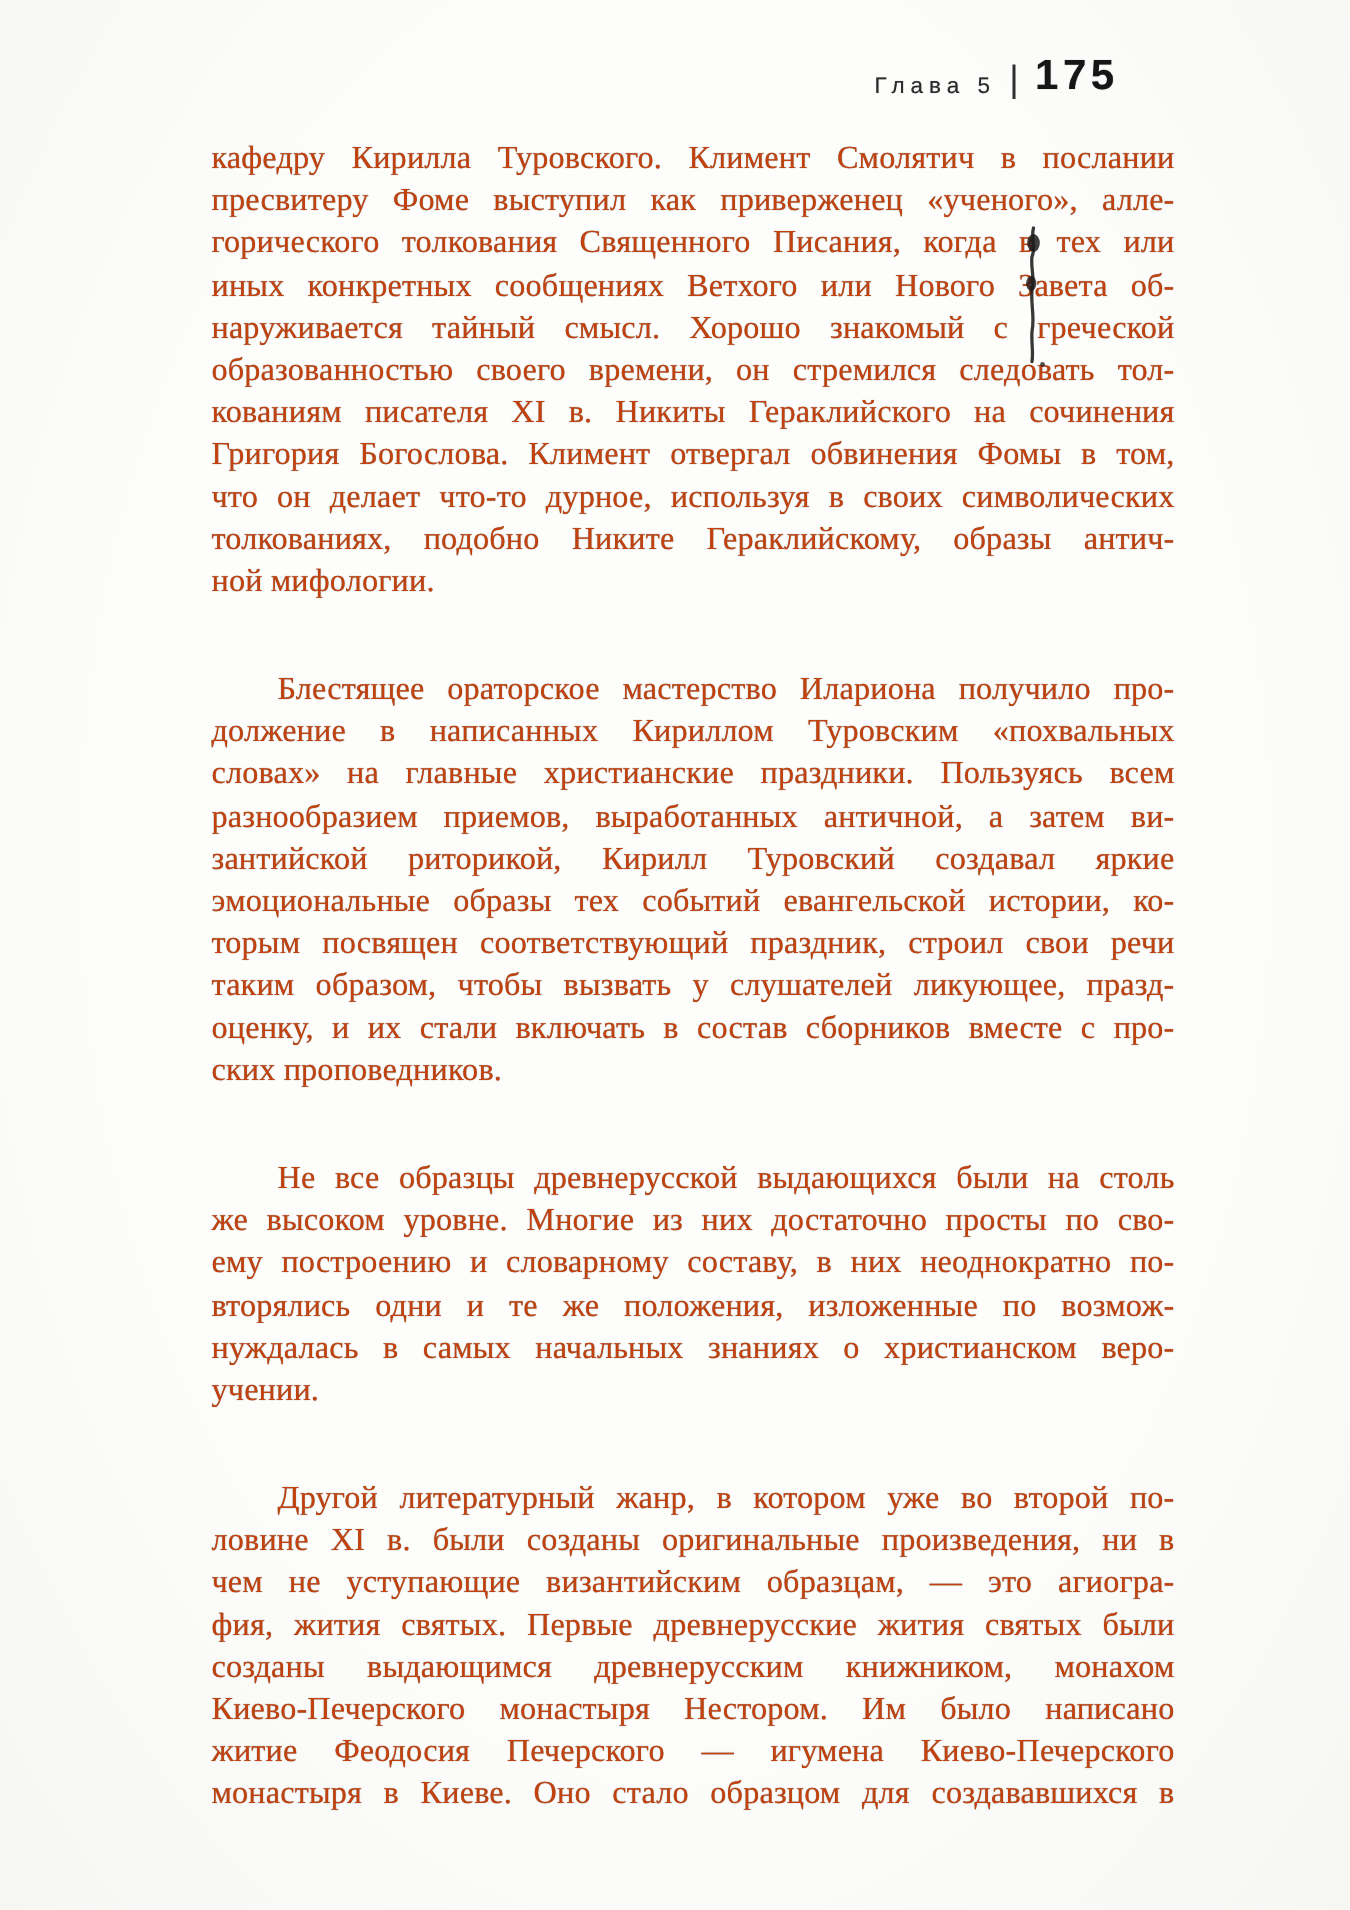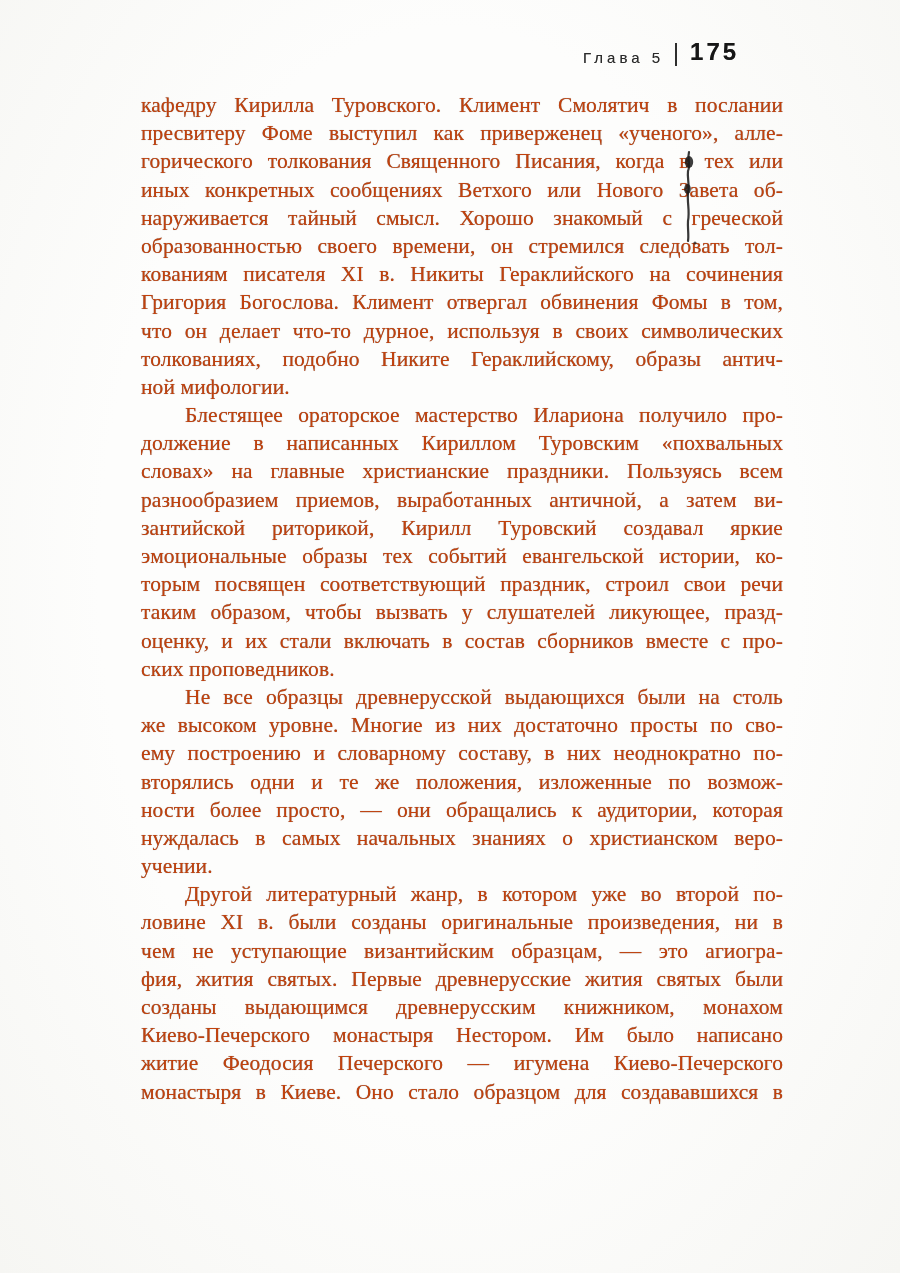--- a/index.html
+++ b/index.html
@@ -39,21 +39,21 @@
     text-shadow: 0 0 0.6px rgba(0,0,0,0.45);
   }
   .head-divider {
     display: inline-block;
     width: 2px;
     height: 23px;
     background: #2e2e2e;
     margin: 0 13px 0 11px;
   }
   .page-number {
-    font-size: 24px;
+    font-size: 28px;
     font-weight: bold;
     letter-spacing: 3px;
     color: #161616;
     text-shadow: 0 0 0.6px rgba(0,0,0,0.5);
   }
 
   
   .text-block {
     position: absolute;
     left: 141px;
@@ -70,20 +70,21 @@
     white-space: nowrap; 
     text-shadow: 0 0 0.7px rgba(10,10,10,0.55);
     letter-spacing: 0.1px;
   }
   .line.last {
     text-align: right;
     text-align-last: left;
   }
   .line.indent {
     text-indent: 44px;
+    margin-top: 44px;
   }
 
   
   .ink-mark {
     position: absolute;
     left: 679px;
     top: 149px;
     width: 26px;
     height: 98px;
     pointer-events: none;
@@ -119,21 +120,20 @@
       <div class="line">зантийской риторикой, Кирилл Туровский создавал яркие</div>
       <div class="line">эмоциональные образы тех событий евангельской истории, ко-</div>
       <div class="line">торым посвящен соответствующий праздник, строил свои речи</div>
       <div class="line">таким образом, чтобы вызвать у слушателей ликующее, празд-</div>
       <div class="line">оценку, и их стали включать в состав сборников вместе с про-</div>
       <div class="line last">ских проповедников.</div>
       <div class="line indent">Не все образцы древнерусской выдающихся были на столь</div>
       <div class="line">же высоком уровне. Многие из них достаточно просты по сво-</div>
       <div class="line">ему построению и словарному составу, в них неоднократно по-</div>
       <div class="line">вторялись одни и те же положения, изложенные по возмож-</div>
-      <div class="line">ности более просто, — они обращались к аудитории, которая</div>
       <div class="line">нуждалась в самых начальных знаниях о христианском веро-</div>
       <div class="line last">учении.</div>
       <div class="line indent">Другой литературный жанр, в котором уже во второй по-</div>
       <div class="line">ловине XI в. были созданы оригинальные произведения, ни в</div>
       <div class="line">чем не уступающие византийским образцам, — это агиогра-</div>
       <div class="line">фия, жития святых. Первые древнерусские жития святых были</div>
       <div class="line">созданы выдающимся древнерусским книжником, монахом</div>
       <div class="line">Киево-Печерского монастыря Нестором. Им было написано</div>
       <div class="line">житие Феодосия Печерского — игумена Киево-Печерского</div>
       <div class="line">монастыря в Киеве. Оно стало образцом для создававшихся в</div>

